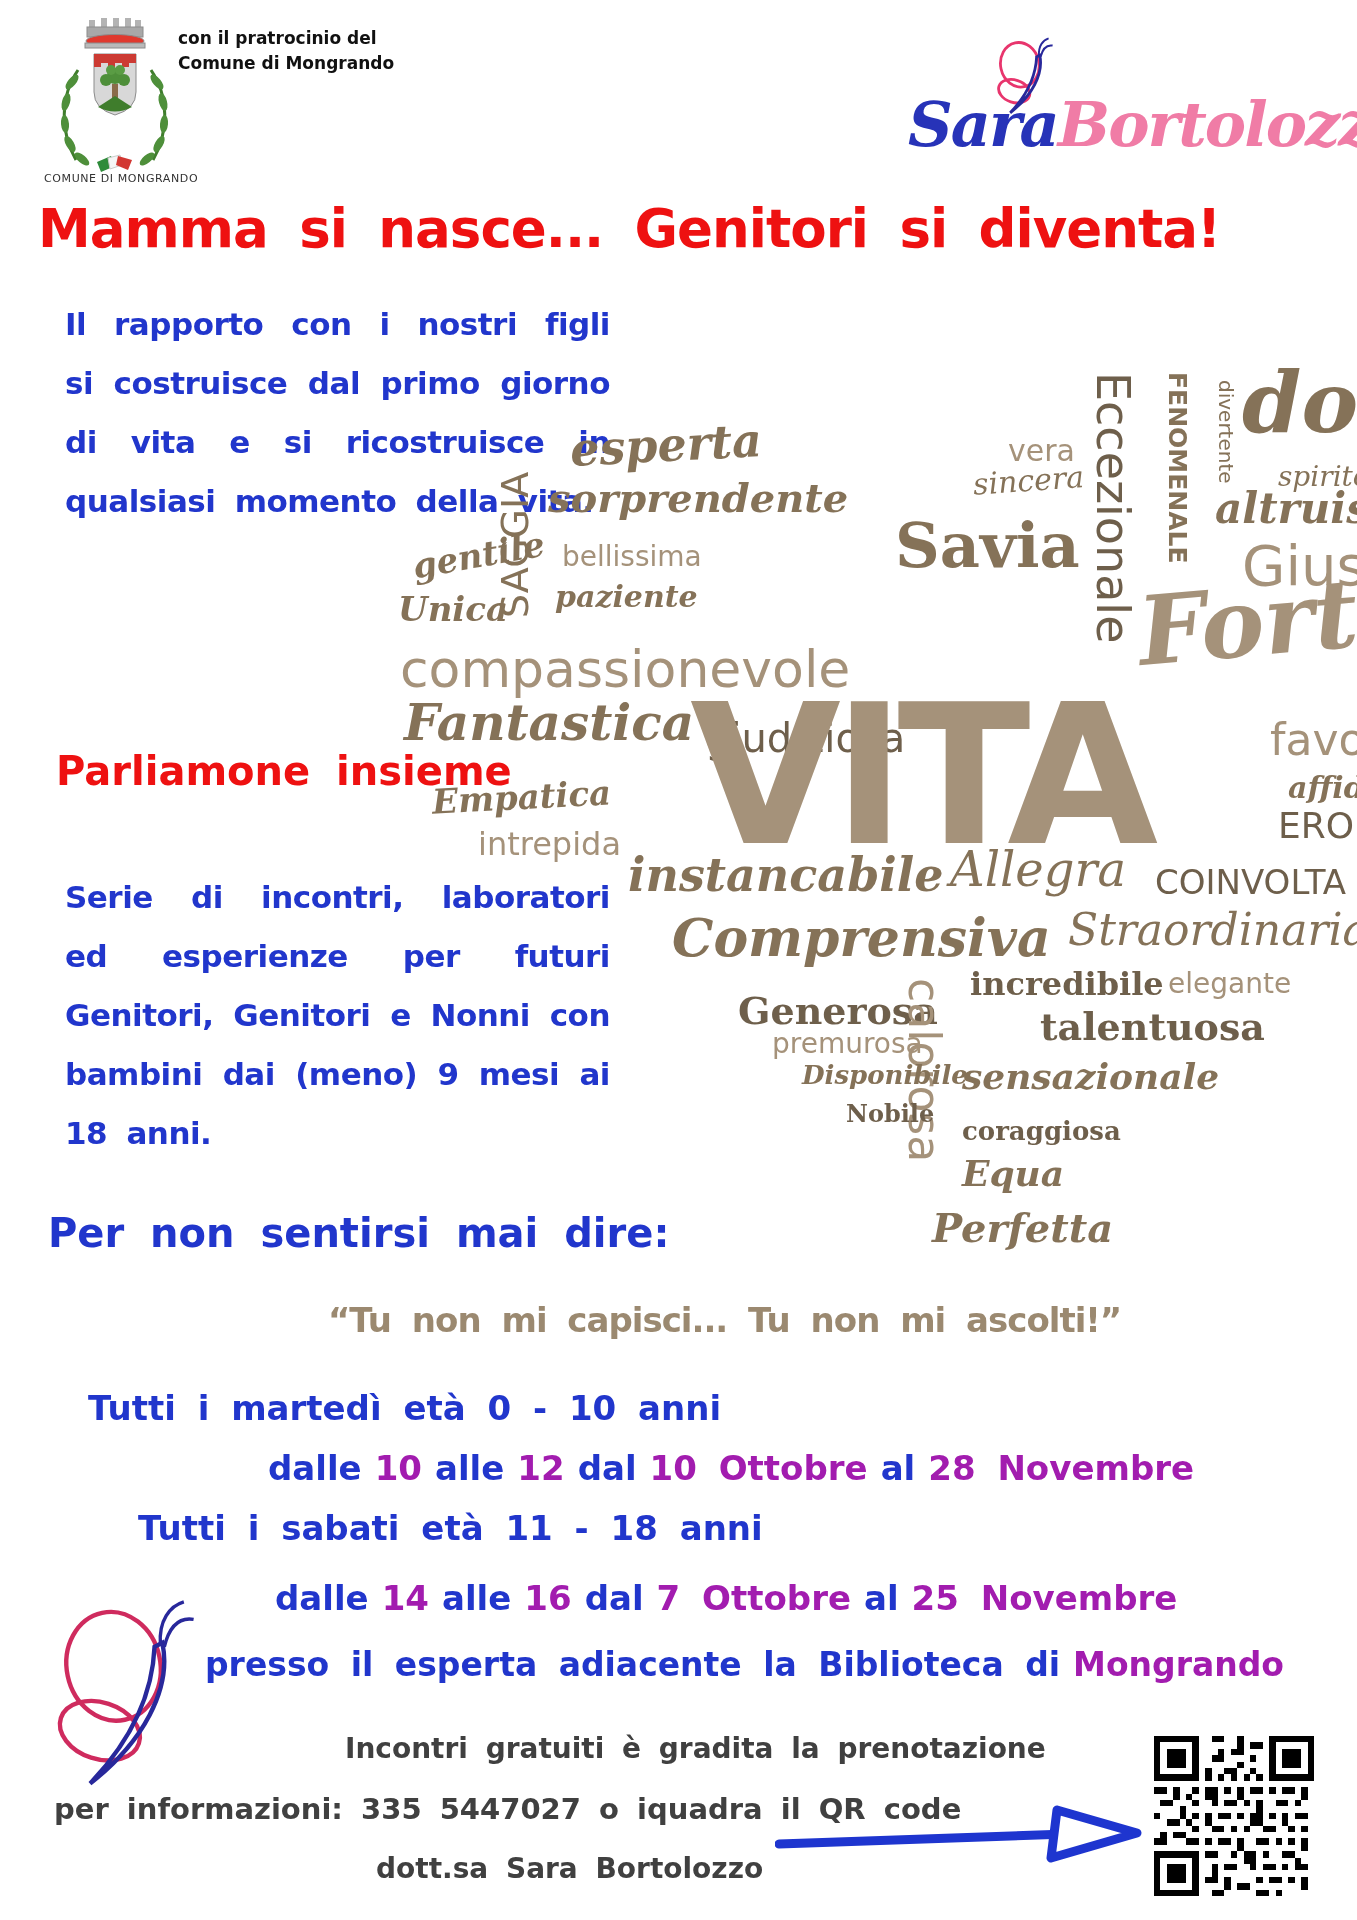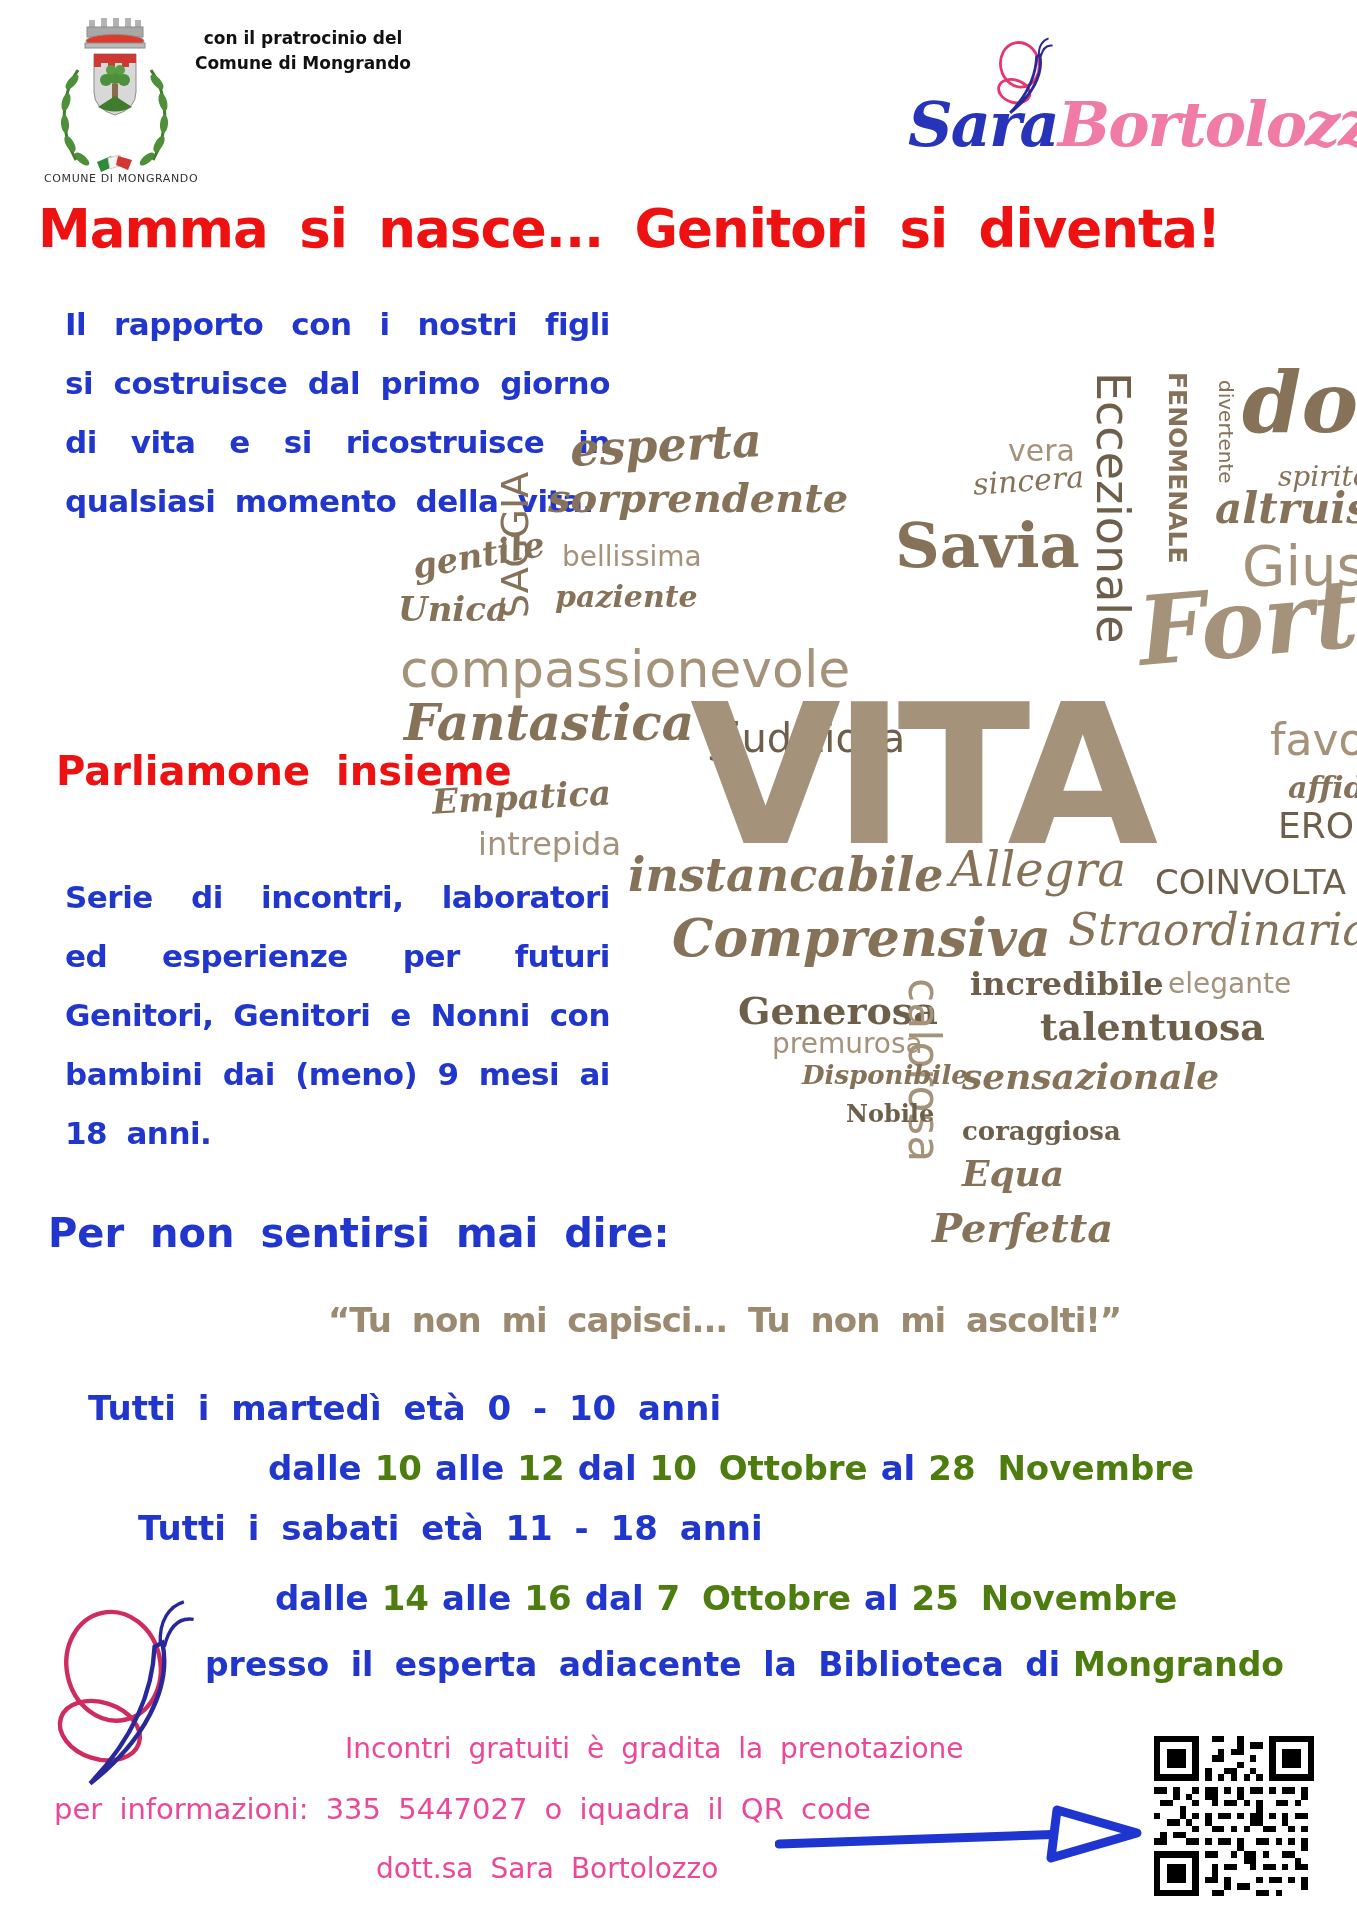--- a/index.html
+++ b/index.html
@@ -4,45 +4,45 @@
 <title>flyer</title>
 <style>
   html,body{margin:0;padding:0;background:#e8e8e8;}
   .page{
     position:relative;width:1357px;height:1920px;margin:0 auto;
     background:#ffffff;overflow:hidden;
     font-family:"DejaVu Sans",sans-serif;
   }
   .abs{position:absolute;}
   .blue{color:#2136cc;}
-  .red{color:#4d7c0f;}
+  .red{color:#a21caf;}
   
   .title{font-size:53px;font-weight:bold;color:#ee1111;letter-spacing:-1px;word-spacing:14px;white-space:nowrap;}
   .para{font-size:31px;font-weight:bold;color:#2136cc;line-height:59px;word-spacing:9px;letter-spacing:-0.5px;text-align:justify;margin-left:20px;}
   .h-red{font-size:40px;font-weight:bold;color:#ee1111;word-spacing:12px;white-space:nowrap;}
   .h-blue{font-size:40px;font-weight:bold;color:#2136cc;word-spacing:12px;white-space:nowrap;}
   .quote{font-size:34px;font-weight:bold;color:#9b8970;letter-spacing:-1px;word-spacing:10px;white-space:nowrap;}
   .sched{font-size:34px;font-weight:bold;word-spacing:10px;white-space:nowrap;}
   .sched .seg{margin-right:13px;}
-  .foot{font-size:28px;font-weight:normal;color:#ec4899;word-spacing:8px;white-space:nowrap;text-align:right;}
+  .foot{font-size:28px;font-weight:bold;color:#404040;word-spacing:8px;white-space:nowrap;text-align:right;}
   
   .cloud{position:absolute;left:390px;top:360px;width:967px;height:935px;overflow:hidden;}
   .cw{position:absolute;white-space:nowrap;line-height:1;}
   .scr{font-family:"DejaVu Serif",serif;font-style:italic;font-weight:bold;}
   .scrl{font-family:"DejaVu Serif",serif;font-style:italic;}
   .sl{font-family:"DejaVu Serif",serif;font-weight:bold;}
   .sn{font-family:"DejaVu Sans",sans-serif;}
   .snb{font-family:"DejaVu Sans",sans-serif;font-weight:bold;}
   .vert{writing-mode:vertical-rl;}
   .vup{writing-mode:vertical-rl;transform:rotate(180deg);}
   .tA{color:#857258;}
   .tB{color:#a5927a;}
   .tC{color:#6e5f4b;}
   
-  .patron{font-size:17px;font-weight:bold;color:#111;line-height:1.45;text-align:center;white-space:nowrap;}
+  .patron{font-size:17px;font-weight:bold;color:#111;line-height:1.45;text-align:left;white-space:nowrap;}
   .coat-caption{font-size:11px;color:#333;letter-spacing:0.6px;white-space:nowrap;}
   .logo-text{font-size:62px;font-weight:bold;font-style:italic;font-family:"DejaVu Serif",serif;white-space:nowrap;letter-spacing:-2px;}
   .logo-first{color:#2733b8;}
   .logo-last{color:#f07ca6;}
 </style>
 </head>
 <body>
 
 <div class="page">
 

